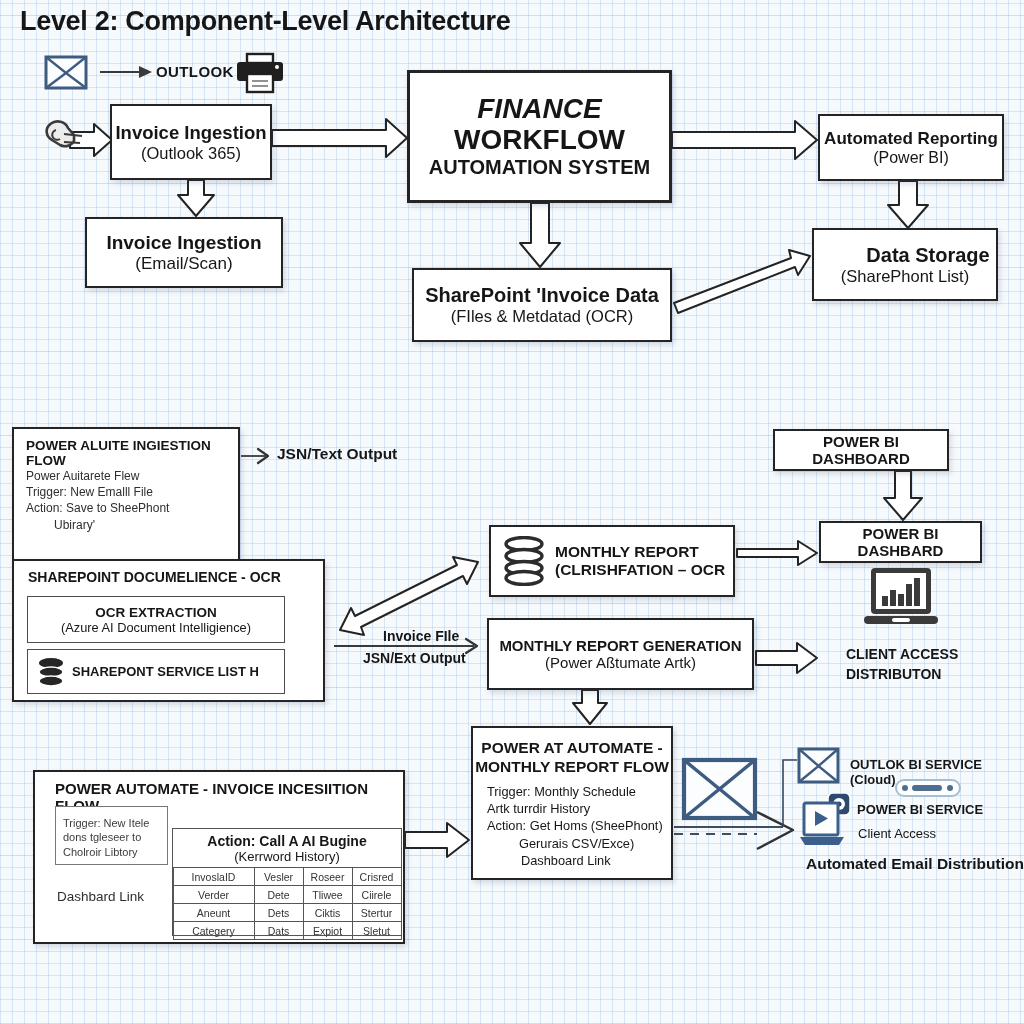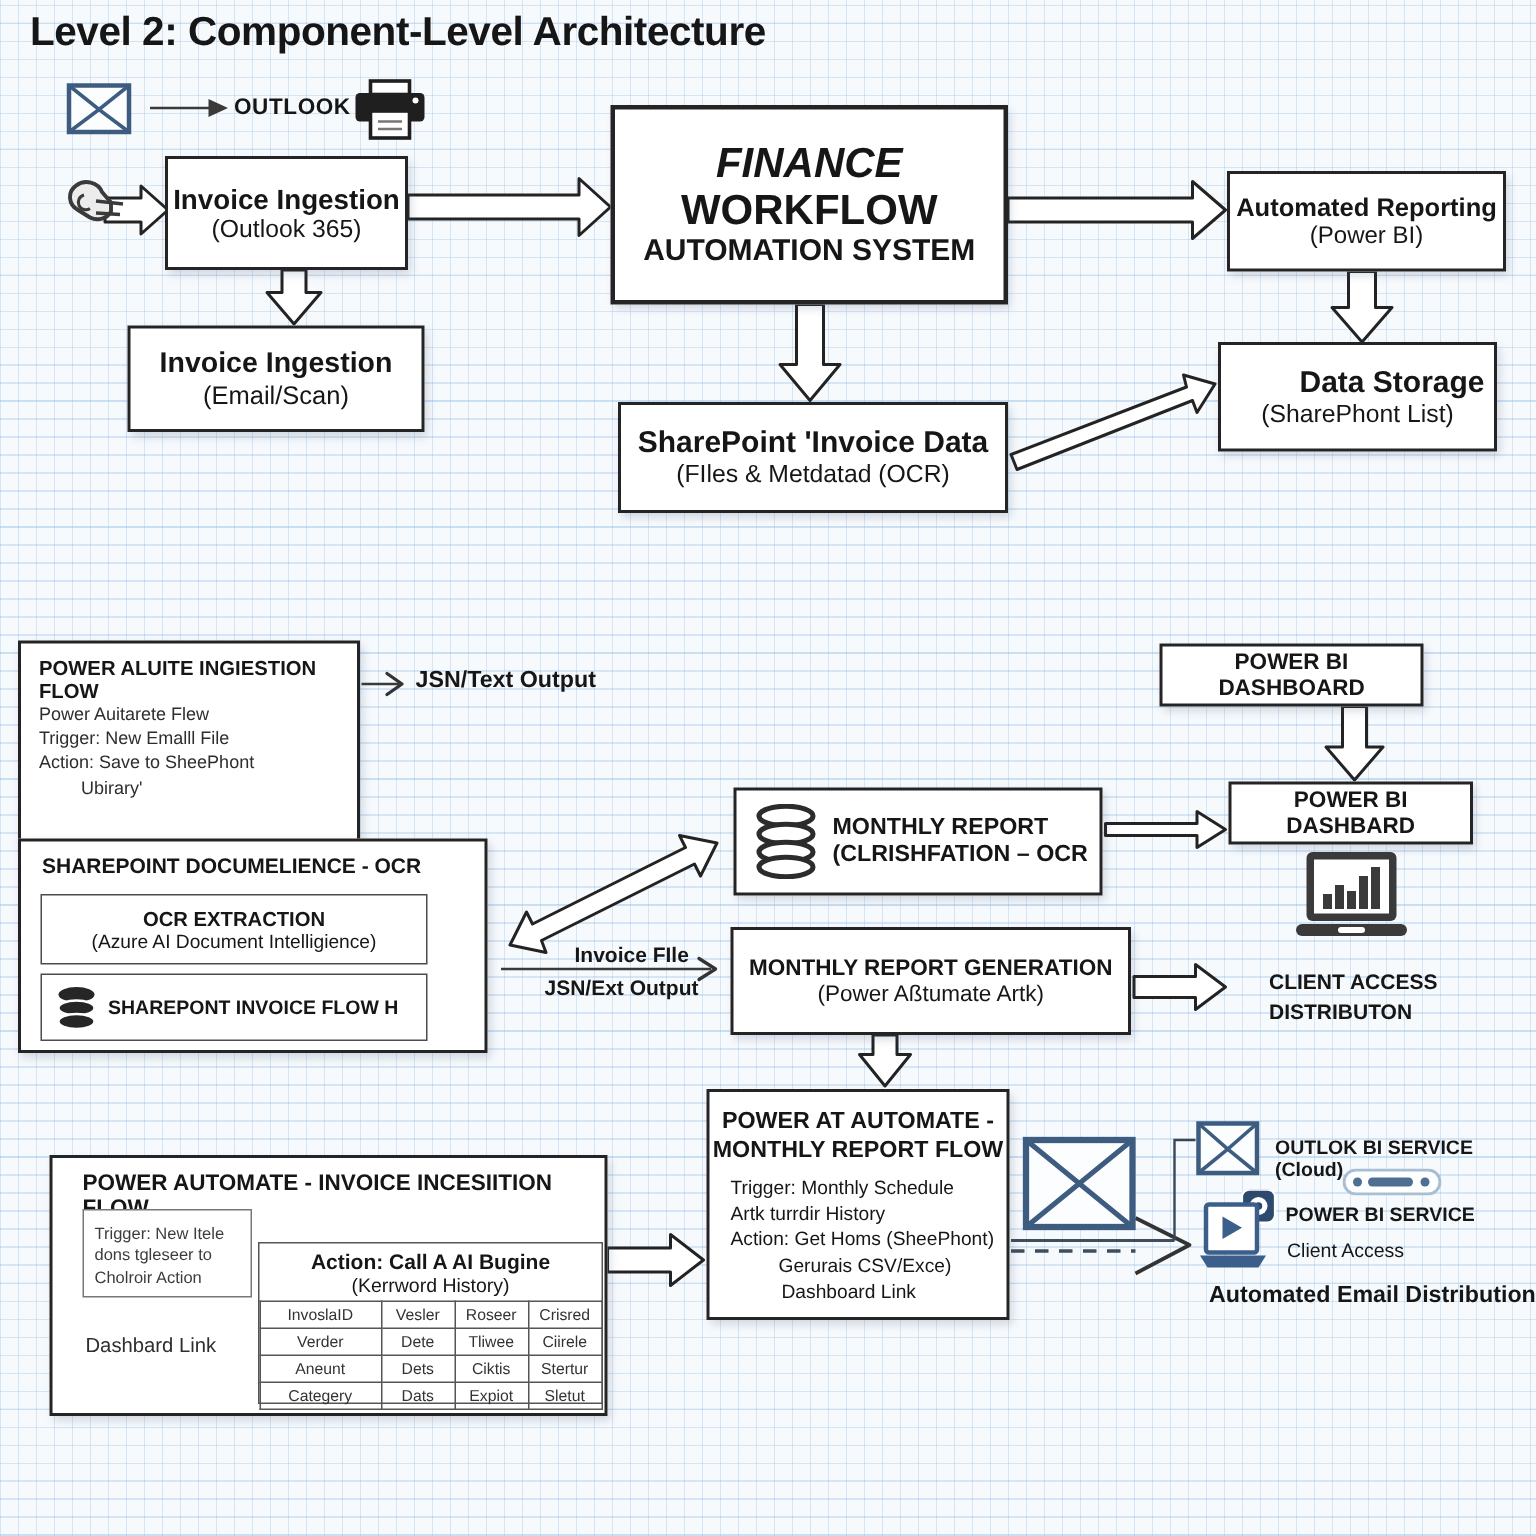--- a/index.html
+++ b/index.html
@@ -152,21 +152,21 @@
   <div class="inbox" style="left:27px;top:596px;width:258px;height:47px;">
     <div style="font-size:13.5px;font-weight:bold;">OCR EXTRACTION</div>
     <div style="font-size:12.8px;">(Azure AI Document Intelligience)</div>
   </div>
   <div class="inbox" style="left:27px;top:649px;width:258px;height:45px;flex-direction:row;gap:8px;justify-content:flex-start;padding-left:10px;">
     <svg width="26" height="30" viewBox="0 0 26 30">
       <ellipse cx="13" cy="6" rx="12" ry="5" fill="#262626"></ellipse>
       <ellipse cx="13" cy="15" rx="12" ry="5" fill="#262626" stroke="#fff" stroke-width="1.6"></ellipse>
       <ellipse cx="13" cy="24" rx="12" ry="5" fill="#262626" stroke="#fff" stroke-width="1.6"></ellipse>
     </svg>
-    <div style="font-size:13px;font-weight:bold;">SHAREPONT INVOICE FLOW H</div>
+    <div style="font-size:13px;font-weight:bold;">SHAREPONT SERVICE LIST H</div>
   </div>
 
   <div class="abs" style="left:383px;top:628px;font-size:14px;font-weight:600;">Invoice FIle</div>
   <div class="abs" style="left:363px;top:650px;font-size:14px;font-weight:600;">JSN/Ext Output</div>
 
   <div class="box" style="left:489px;top:525px;width:246px;height:72px;flex-direction:row;gap:10px;padding-left:12px;justify-content:flex-start;">
     <svg width="42" height="50" viewBox="0 0 42 50">
       <ellipse cx="21" cy="8" rx="18" ry="6.5" fill="#fff" stroke="#2c2c2c" stroke-width="3.4"></ellipse>
       <ellipse cx="21" cy="20" rx="18" ry="6.5" fill="#fff" stroke="#2c2c2c" stroke-width="3.4"></ellipse>
       <ellipse cx="21" cy="32" rx="18" ry="6.5" fill="#fff" stroke="#2c2c2c" stroke-width="3.4"></ellipse>
@@ -206,21 +206,21 @@
   <div class="abs" style="left:846px;top:644px;text-align:left;line-height:1.45;">
     <div style="font-size:14px;font-weight:bold;">CLIENT ACCESS</div>
     <div style="font-size:14px;font-weight:bold;">DISTRIBUTON</div>
   </div>
 
   <div class="box" style="left:33px;top:770px;width:372px;height:174px;align-items:flex-start;justify-content:flex-start;padding:8px 0 0 0;text-align:left;">
     <div style="font-size:15px;font-weight:bold;margin-left:20px;">POWER AUTOMATE - INVOICE INCESIITION FLOW</div>
     <div class="inbox" style="left:20px;top:34px;width:113px;height:59px;border-color:#777;align-items:flex-start;padding:4px 0 0 7px;text-align:left;">
       <div style="font-size:11px;color:#3c3c3c;line-height:1.3;">Trigger: New Itele</div>
       <div style="font-size:11px;color:#3c3c3c;line-height:1.3;">dons tgleseer to</div>
-      <div style="font-size:11px;color:#3c3c3c;line-height:1.3;">Cholroir Action</div>
+      <div style="font-size:11px;color:#3c3c3c;line-height:1.3;">Cholroir Libtory</div>
     </div>
     <div class="abs" style="left:141px;top:36px;font-size:13.5px;color:#4d7c0f;margin-top:35px;">Trigger: File Creation</div>
     <div class="inbox" style="left:137px;top:56px;width:230px;height:108px;border-color:#555;justify-content:flex-start;padding-top:4px;">
       <div style="font-size:14px;font-weight:bold;">Action: Call A AI Bugine</div>
       <div style="font-size:13px;">(Kerrword History)</div>
       <table class="minitable">
         <tbody>
             <tr>
           <td>InvoslaID</td>
           <td>Vesler</td>

